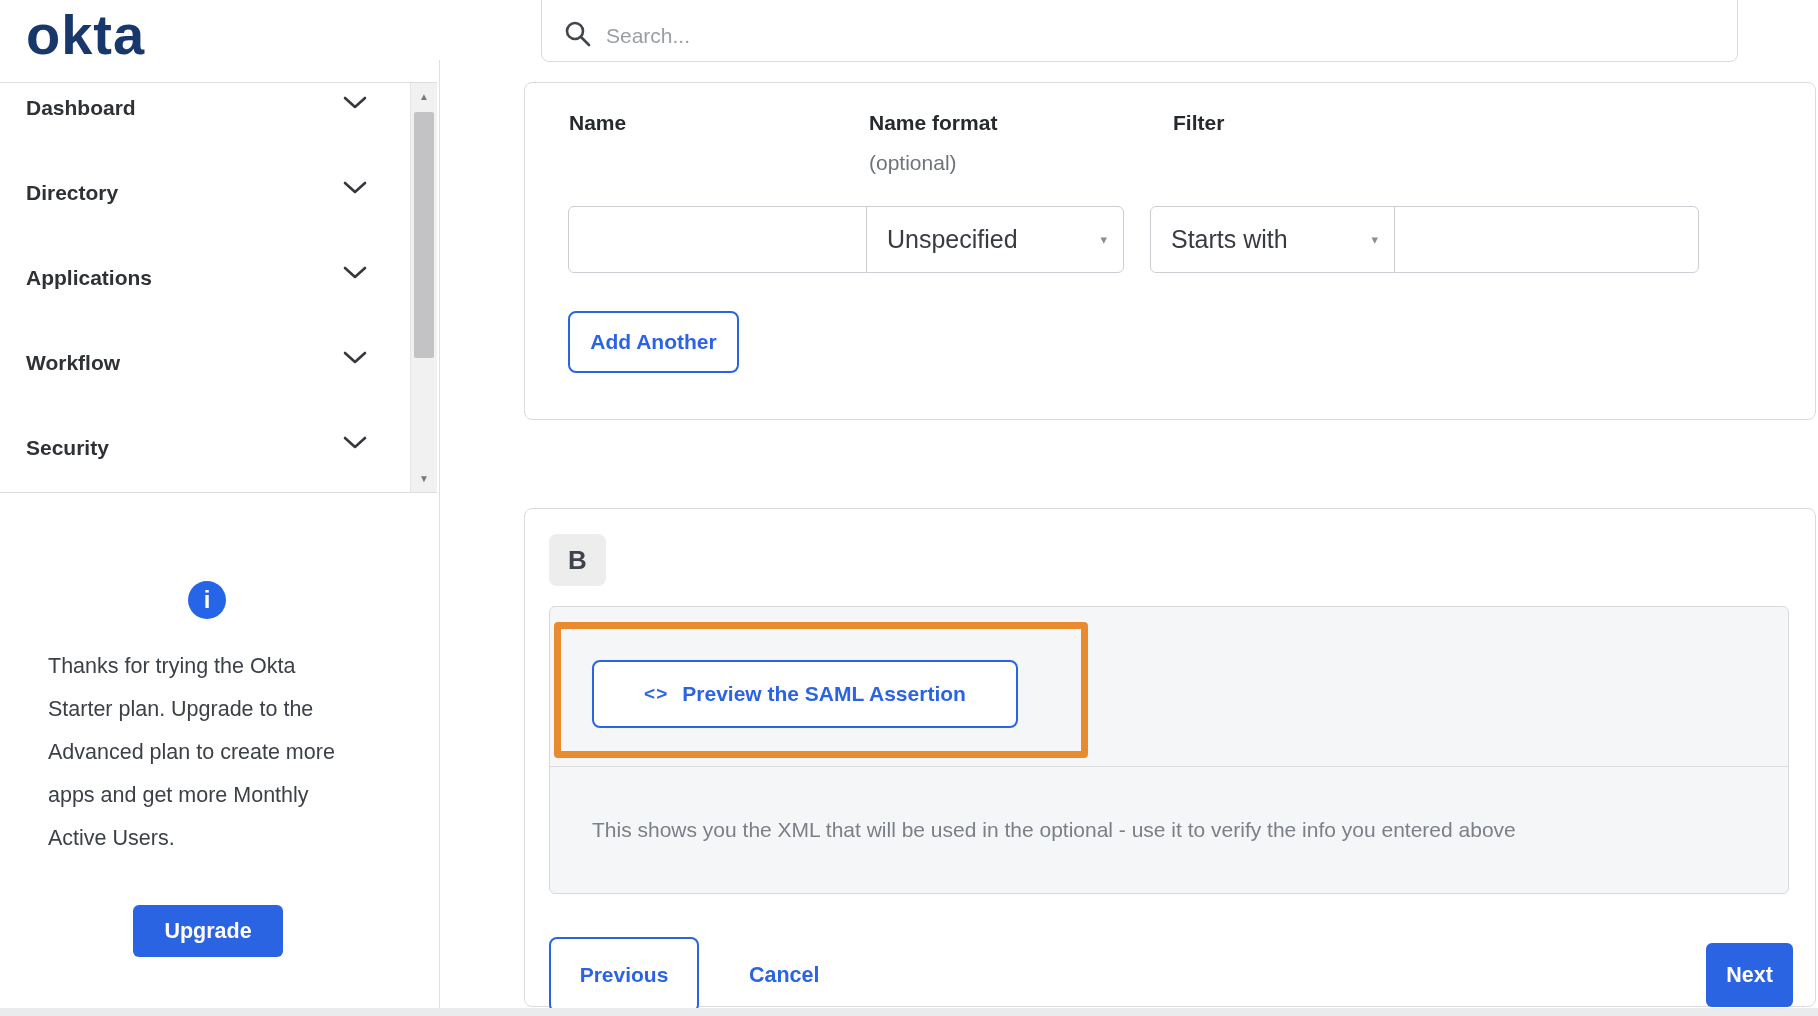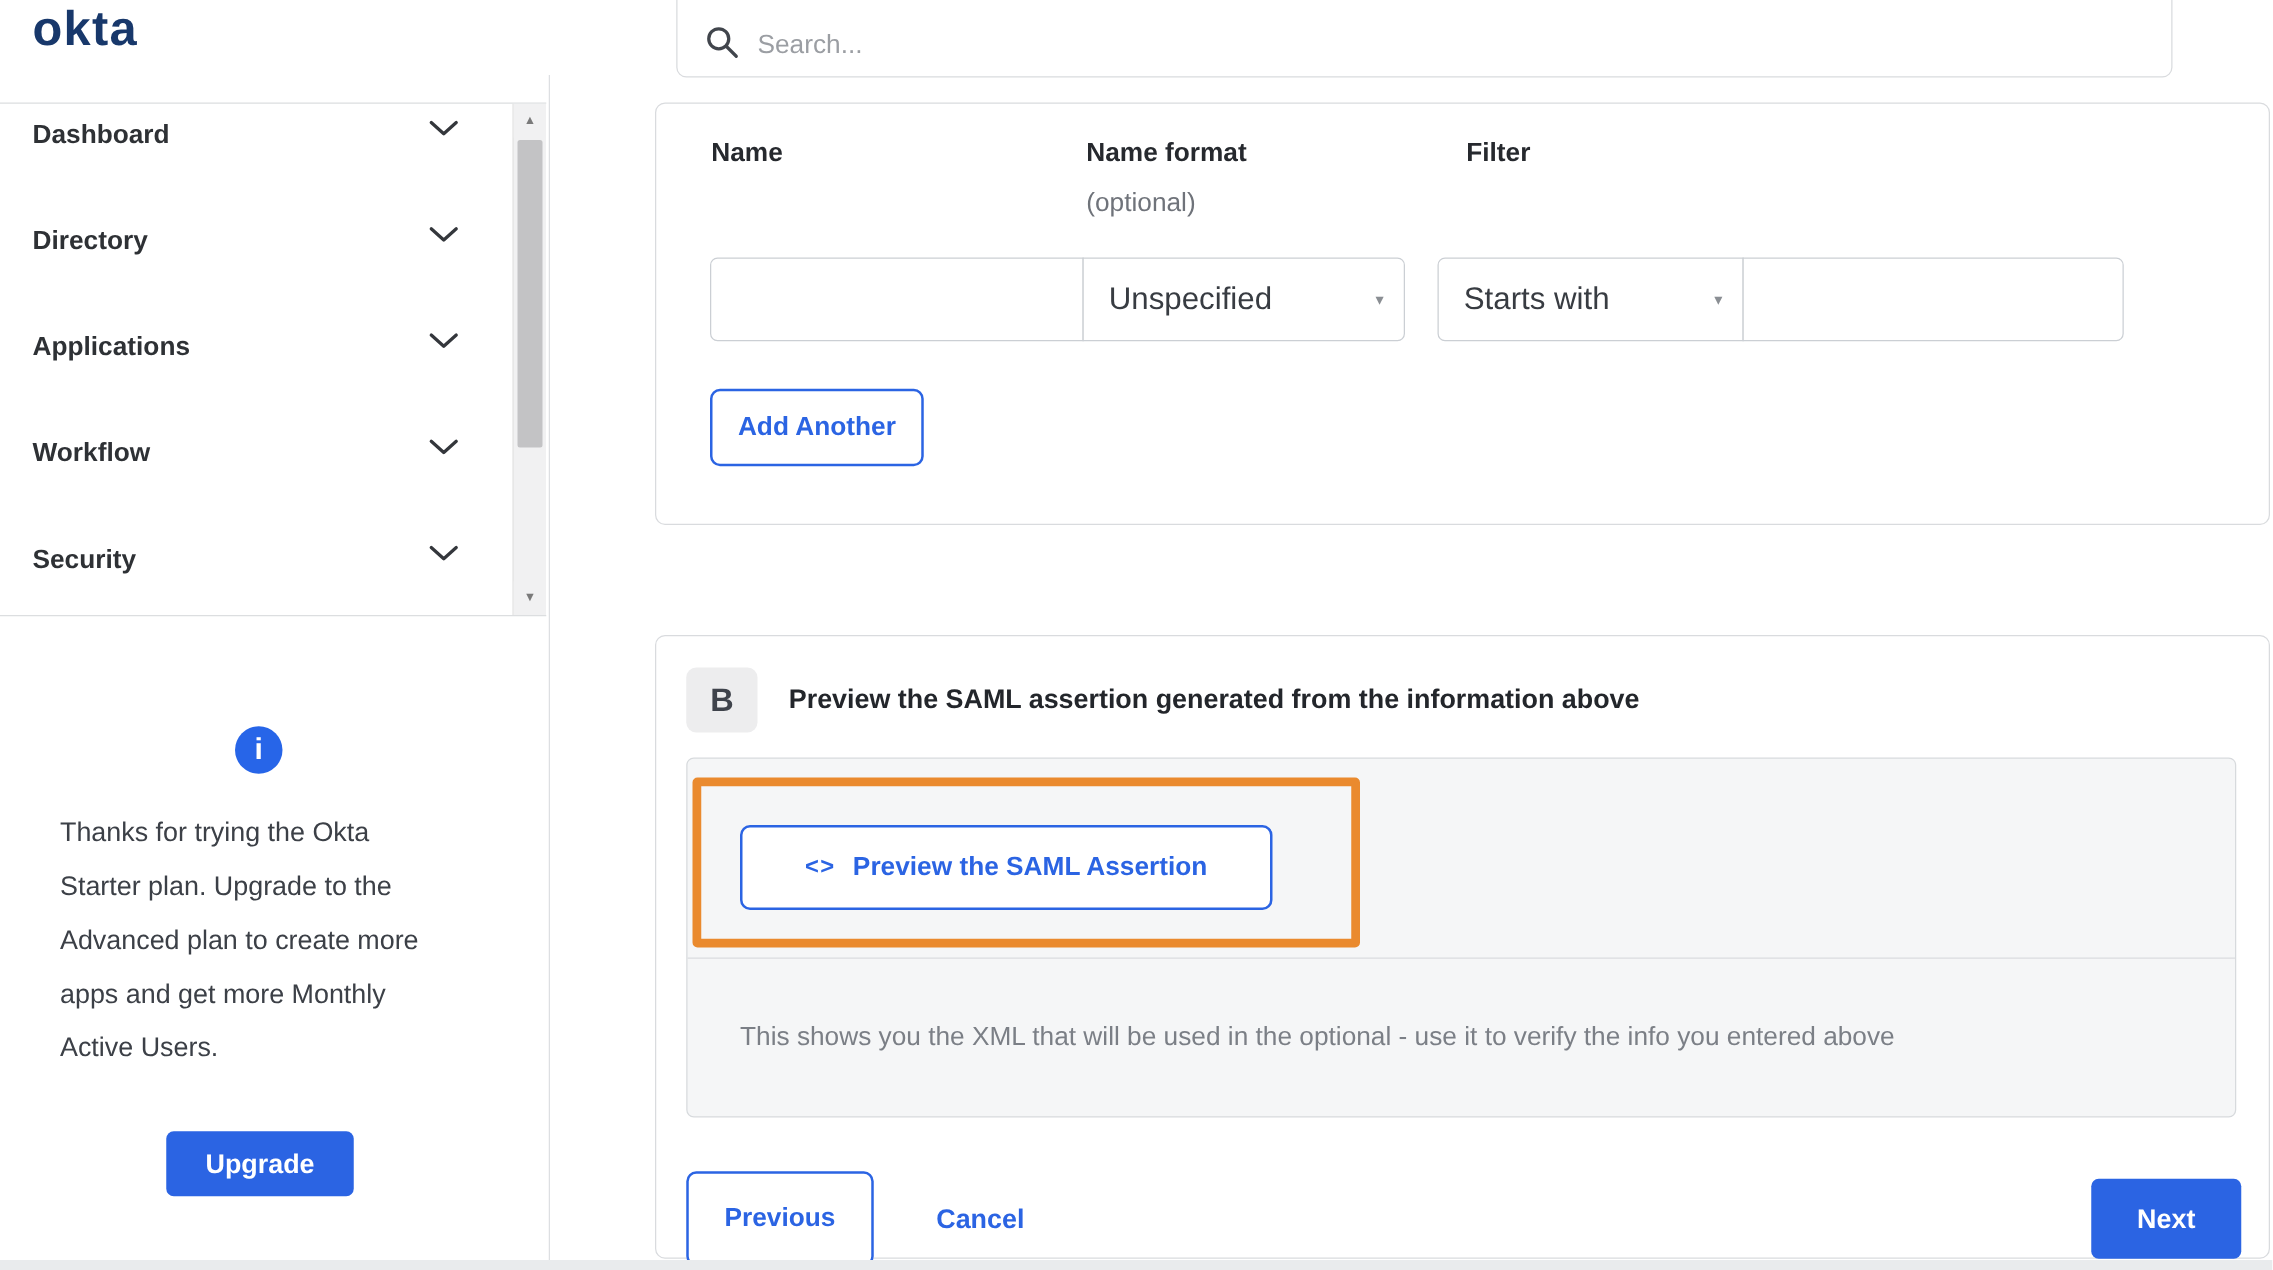--- a/index.html
+++ b/index.html
@@ -1,21 +1,21 @@
 <!DOCTYPE html>
 <html><head>
 <meta charset="utf-8">
 <style>
   * { margin: 0; padding: 0; box-sizing: border-box; }
   html, body { width: 1818px; height: 1016px; overflow: hidden; background: #ffffff;
     font-family: "Liberation Sans", sans-serif; }
   .app { position: relative; width: 1818px; height: 1016px; background: #fff; }
 
   
-  .logo { position: absolute; left: 26px; top: 2px; font-size: 39px; font-weight: 800;
+  .logo { position: absolute; left: 26px; top: 2px; font-size: 56px; font-weight: 800;
     letter-spacing: 1px; color: #18386b; }
   .search-bar { position: absolute; left: 541px; top: -12px; width: 1197px; height: 74px;
     background: #fff; border: 1px solid #d9dbde; border-radius: 8px;
     display: flex; align-items: flex-end; padding: 0 20px 13px 22px; }
   .search-bar svg { flex: 0 0 auto; margin-right: 14px; }
   .search-input { border: none; outline: none; flex: 1; font-size: 21px;
     font-family: "Liberation Sans", sans-serif; color: #3c4047; background: transparent; }
   .search-input::placeholder { color: #9b9ea3; }
 
   
@@ -96,21 +96,21 @@
   .preview-note-row p { font-size: 21px; color: #7b7f86; }
 
   .orange-highlight { position: absolute; left: 29px; top: 113px; width: 534px; height: 136px;
     border: 7px solid #ea8a2e; border-radius: 4px; pointer-events: none; }
 
   .footer-row { position: absolute; left: 24px; right: 22px; top: 434px; height: 64px;
     display: flex; align-items: center; }
   .previous-btn { width: 150px; height: 76px; }
   .cancel-link { margin-left: 50px; color: #2b64e3; font-size: 21.5px; font-weight: 700;
     text-decoration: none; cursor: pointer; }
-  .next-btn { margin-left: auto; width: 120px; height: 64px; background: #2b64e3; color: #fff;
+  .next-btn { margin-left: auto; width: 87px; height: 64px; background: #2b64e3; color: #fff;
     font-size: 21.5px; font-weight: 700; border: none; border-radius: 6px;
     font-family: "Liberation Sans", sans-serif; cursor: pointer; }
 
   .bottom-strip { position: absolute; left: 0; top: 1008px; width: 1818px; height: 8px;
     background: #e9ebed; }
 </style>
 </head>
 <body>
 
 <div class="app">
@@ -191,21 +191,20 @@
         <span class="tri">▾</span>
       </div>
       <input class="text-input filterval" value="" style="">
     </div>
 
     <button class="btn-outline add-another">Add Another</button>
   </section>
 
   <section class="card card-b">
     <div class="badge">B</div>
-    <h2 class="section-title">Preview the SAML assertion generated from the information above</h2>
 
     <div class="preview-box">
       <div class="preview-top">
         <button class="btn-outline preview-btn">
           <span class="code-icon">&lt;&gt;</span>
           <span>Preview the SAML Assertion</span>
         </button>
       </div>
       <div class="preview-note-row">
         <p>This shows you the XML that will be used in the optional - use it to verify the info you entered above</p>

